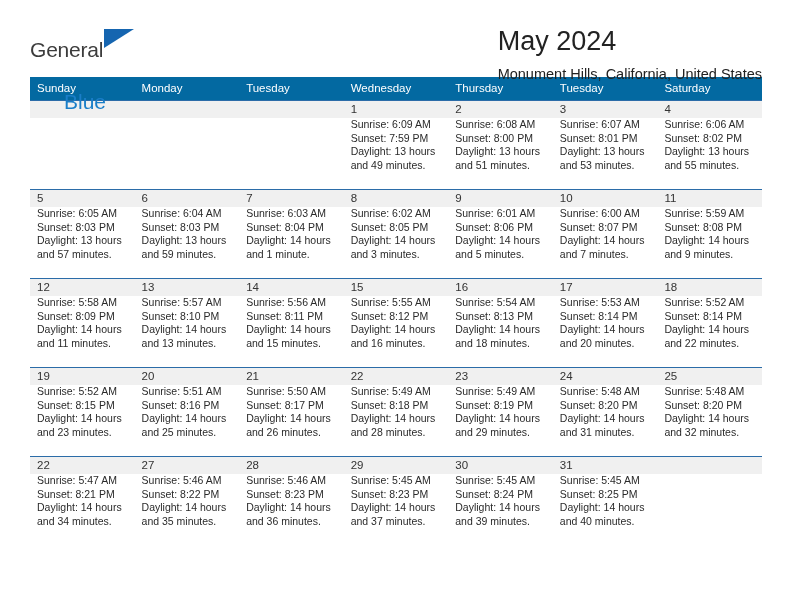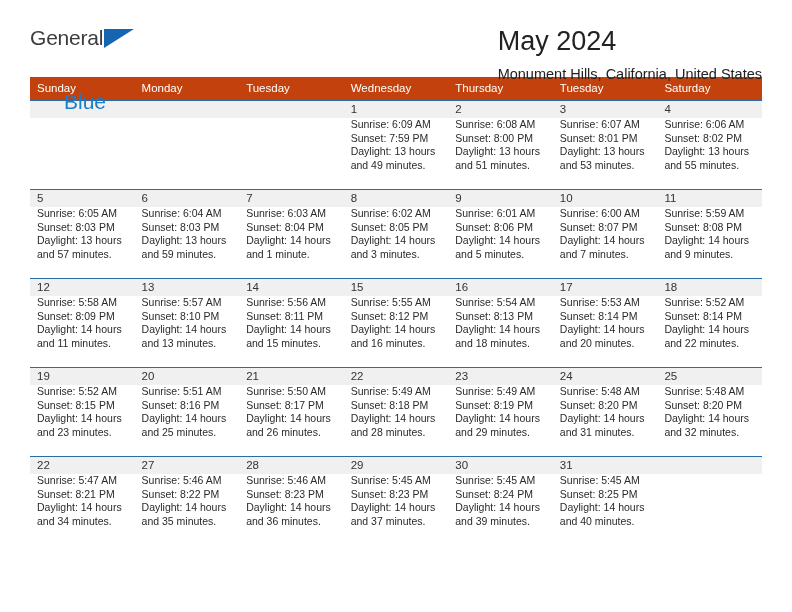--- a/index.html
+++ b/index.html
@@ -33,21 +33,21 @@
   }
   .brand {
     position: relative;
     width: 120px;
     height: 46px;
     flex: none;
   }
   .brand-general {
     position: absolute;
     left: 0;
-    top: 0;
+    top: 12px;
     font-size: 21px;
     letter-spacing: -0.2px;
     color: #3c3c3c;
     font-family: "Liberation Sans", sans-serif;
     text-align: center;
   }
   .brand-triangle {
     position: absolute;
     left: 74px;
     top: 3px;
@@ -84,21 +84,21 @@
   }
 
   
   .calendar {
     width: 732px;
     border-collapse: collapse;
     table-layout: fixed;
     margin-top: 3px;
   }
   .calendar th {
-    background: #c2410c;
+    background: #0369a1;
     color: #ffffff;
     font-size: 11.5px;
     font-weight: normal;
     text-align: left;
     padding: 5px 0 5px 7px;
     height: 12px;
     line-height: 13px;
   }
   .calendar td {
     vertical-align: top;

